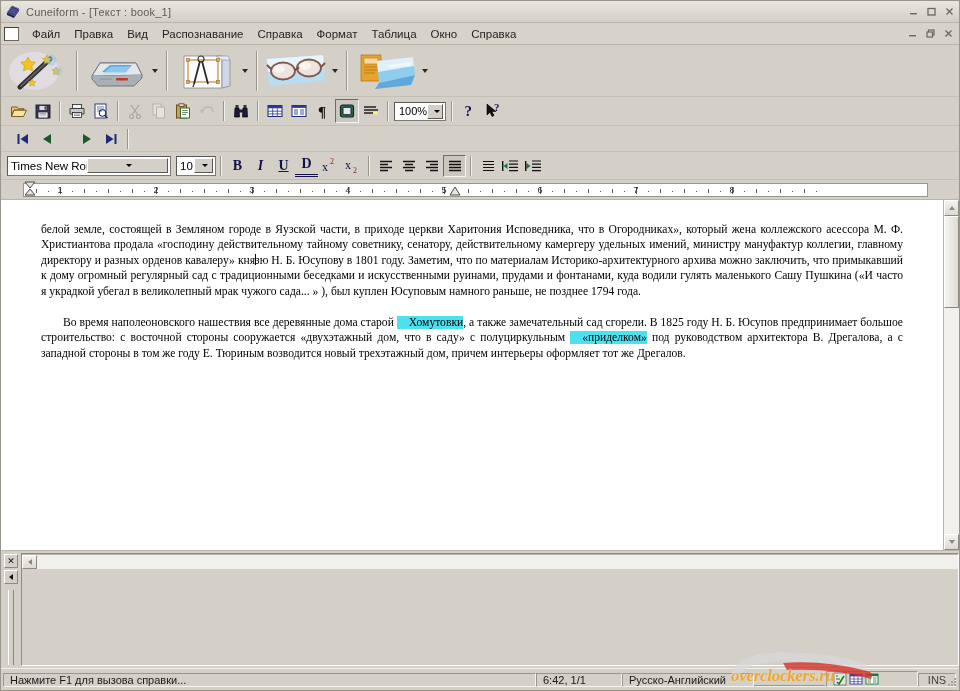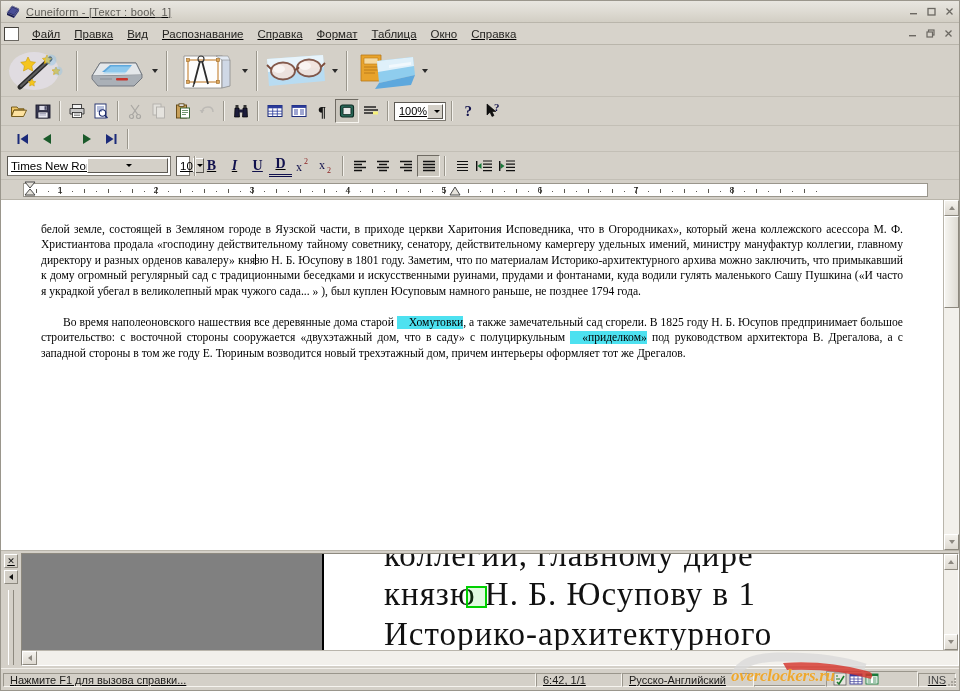--- a/index.html
+++ b/index.html
@@ -11,21 +11,20 @@
     font-size: 11px;
     background: #d4d0c8;
   }
   #app {
     width: 960px; height: 691px;
     position: relative;
     background: #d4d0c8;
     display: flex;
     flex-direction: column;
     border: 1px solid #9a968c;
-    text-decoration: underline;
   }
 
   
   .titlebar {
     height: 22px;
     background: linear-gradient(to bottom, #e8e6e0 0%, #dedbd3 50%, #d2cec4 100%);
     display: flex; align-items: center;
     padding: 0 2px 0 4px;
     border-bottom: 1px solid #b9b5ab;
     flex: none;
@@ -145,21 +144,21 @@
   .fmtbar { height: 28px; padding: 3px 0 3px 6px; }
   .fontbox {
     width: 164px; height: 20px; background: #fff;
     border: 1px solid #7e7a72;
     border-top-color: #5c5953; border-left-color: #5c5953;
     display: flex; align-items: center; flex: none;
   }
   .fontbox span { flex: 1; padding-left: 3px; font-size: 11.5px; color: #000;
                   white-space: nowrap; overflow: hidden; }
   .sizebox {
-    width: 14px; height: 20px; background: #fff;
+    width: 40px; height: 20px; background: #fff;
     border: 1px solid #7e7a72;
     border-top-color: #5c5953; border-left-color: #5c5953;
     display: flex; align-items: center; flex: none; margin-left: 5px;
   }
   .sizebox span { flex: 1; padding-left: 3px; font-size: 11.5px; color: #000; }
   .fbtn {
     width: 23px; height: 22px; flex: none;
     display: flex; align-items: center; justify-content: center;
     font-size: 13px; color: #11114d;
   }
@@ -865,40 +864,20 @@
     <div class="pane-gutter">
       <div class="gut-btn">✕</div>
       <div class="gut-btn">
         <svg width="8" height="8" viewBox="0 0 8 8" class="icn">
           <path d="M6 1 L2 4 L6 7 Z" fill="#111"></path>
         </svg>
       </div>
       <div class="gut-rail"></div>
     </div>
     <div class="imgview-outer">
-      <div class="imgview-row">
-        <div class="imgview">
-          <div class="img-gray"></div>
-          <div class="img-white">
-            <div class="scanline" style="left:60px; top:-17px; font-size:33px; letter-spacing:1px;">коллегии, главному дире</div>
-            <div class="scanline" style="left:60px; top:22px; font-size:33px; letter-spacing:1px;">князю Н. Б. Юсупову в 1</div>
-            <div class="scanline" style="left:60px; top:62px; font-size:33px; letter-spacing:1px;">Историко-архитектурного</div>
-            <div class="greenbox" style="left:142px; top:32px; width:21px; height:22px;"></div>
-          </div>
-        </div>
-        <div class="vscroll" style="width:15px">
-          <div class="sb-btn">
-              <i class="sb-arrow-up"></i>
-            </div>
-          <div class="sb-track"></div>
-          <div class="sb-btn">
-              <i class="sb-arrow-dn"></i>
-            </div>
-        </div>
-      </div>
       <div class="hscroll">
         <div class="hs-btn">
             <i class="sb-arrow-lt"></i>
           </div>
         <div class="hs-track"></div>
       </div>
     </div>
   </div>
 
   <div class="statusbar">

